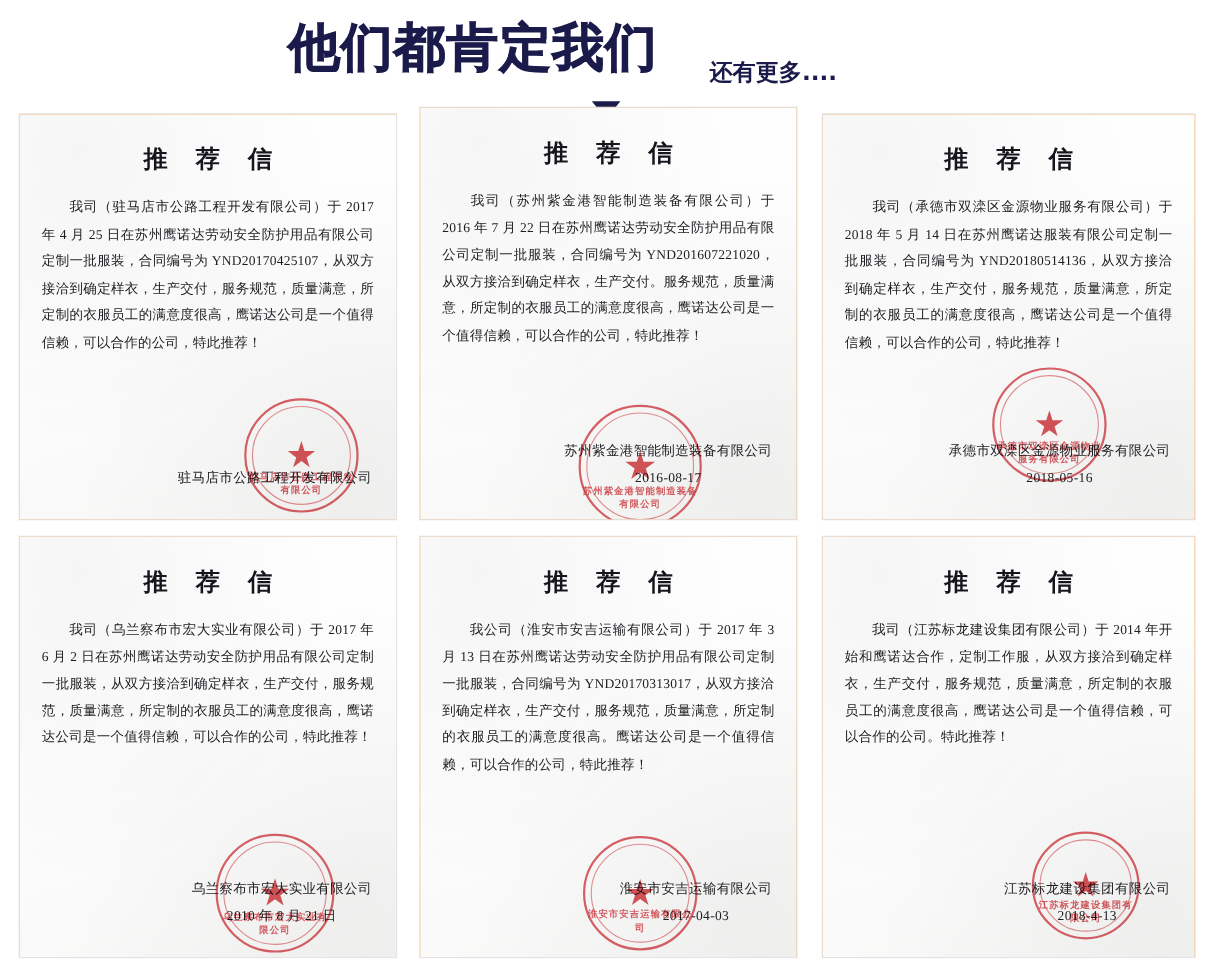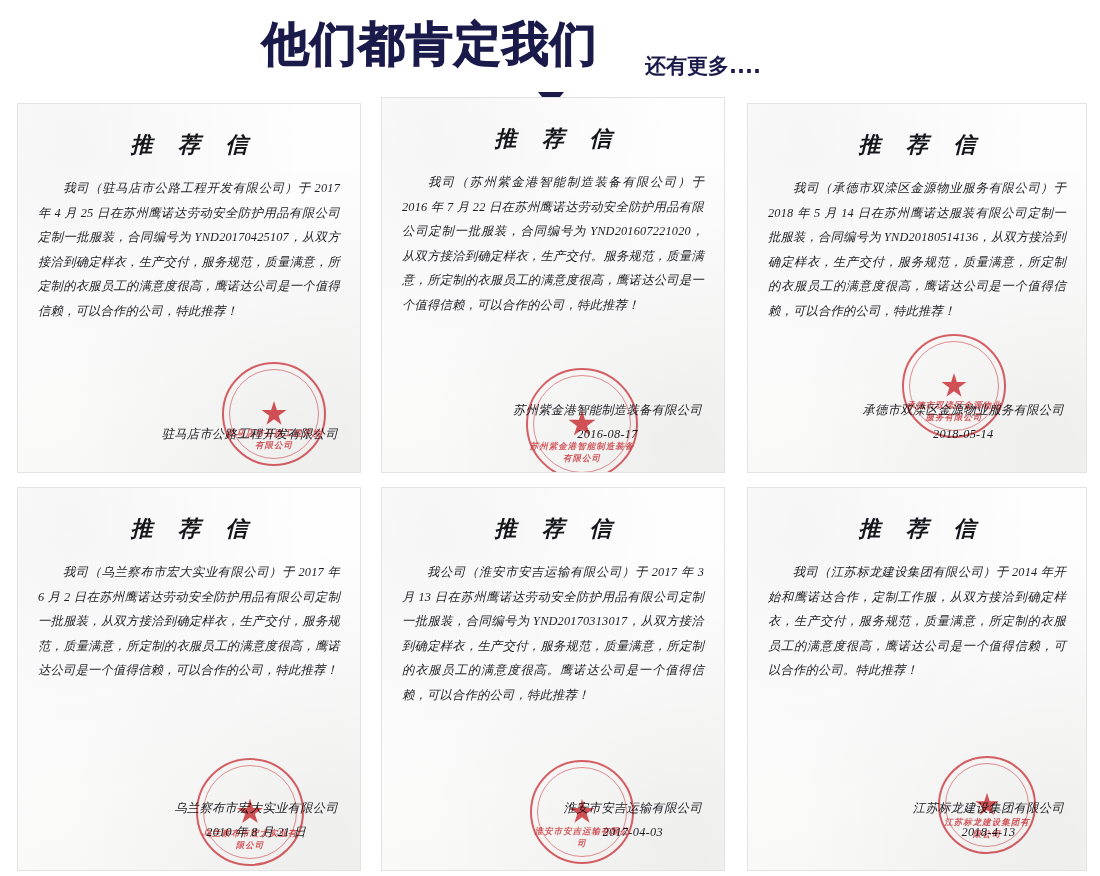--- a/index.html
+++ b/index.html
@@ -64,21 +64,20 @@
     left: 0;
     top: 96px;
     width: 1100px;
     height: 780px;
   }
   .card {
     position: absolute;
     background: #fdba74;
     overflow: hidden;
     box-shadow: 0 0 0 1px #e3e3e3;
-    font-style: italic;
   }
   .card::before {
     content: "";
     position: absolute;
     left: 0; top: 0; right: 0; bottom: 0;
     background:
       radial-gradient(ellipse at 15% 8%, rgba(0,0,0,0.035), rgba(0,0,0,0) 58%),
       radial-gradient(ellipse at 88% 92%, rgba(0,0,0,0.04), rgba(0,0,0,0) 60%),
       linear-gradient(165deg, #ffffff 0%, #fdfdfd 45%, #f7f7f6 100%);
     pointer-events: none;
@@ -219,21 +218,21 @@
     </div>
   </div>
 
   <div class="card" id="card-2">
     <div class="card-inner">
       <div class="letter-title">推 荐 信</div>
       <div class="letter-body"><span class="indent"></span><span>我司（承德市双滦区金源物业服务有限公司）于 2018 年 5 月 14 日在苏州鹰诺达服装有限公司定制一批服装，合同编号为 YND20180514136，从双方接洽到确定样衣，生产交付，服务规范，质量满意，所定制的衣服员工的满意度很高，鹰诺达公司是一个值得信赖，可以合作的公司，特此推荐！</span></div>
     </div>
     <div class="sign-block">
       <div class="sign-company">承德市双滦区金源物业服务有限公司</div>
-      <div class="sign-date">2018-05-14</div>
+      <div class="sign-date">2018-05-16</div>
     </div>
     <div class="seal seal-2">
       <div class="seal-ring"></div>
       <div class="seal-bottom">承德市双滦区金源物业服务有限公司</div>
     </div>
   </div>
 
   <div class="card" id="card-3">
     <div class="card-inner">
       <div class="letter-title">推 荐 信</div>

